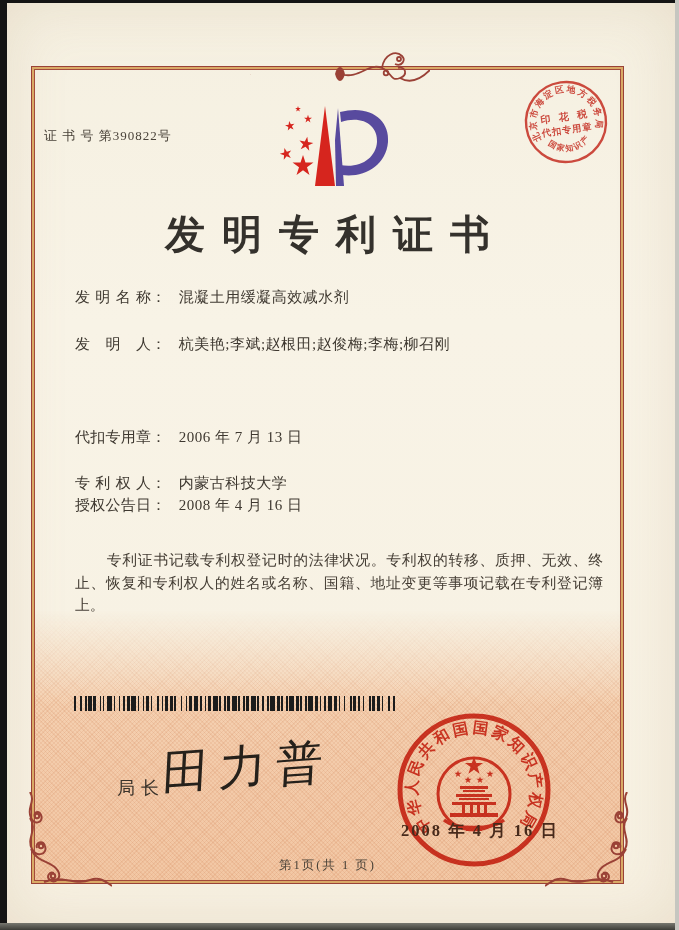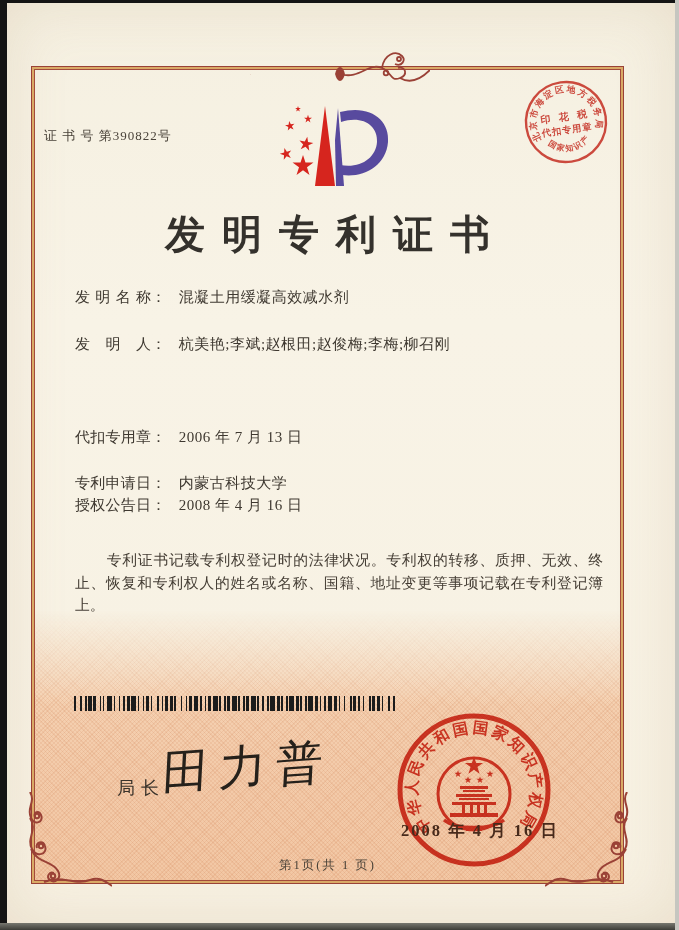--- a/index.html
+++ b/index.html
@@ -148,21 +148,21 @@
   </div>
   <div class="field-row" style="top:335px">
     <span class="flabel">发明人</span><span class="fcolon">：</span>
     <span class="fvalue">杭美艳;李斌;赵根田;赵俊梅;李梅;柳召刚</span>
   </div>
   <div class="field-row" style="top:428px">
     <span class="flabel">代扣专用章</span><span class="fcolon">：</span>
     <span class="fvalue">2006 年 7 月 13 日</span>
   </div>
   <div class="field-row" style="top:474px">
-    <span class="flabel">专利申请日</span><span class="fcolon">：</span>
+    <span class="flabel">专利权人</span><span class="fcolon">：</span>
     <span class="fvalue">内蒙古科技大学</span>
   </div>
   <div class="field-row" style="top:496px">
     <span class="flabel">授权公告日</span><span class="fcolon">：</span>
     <span class="fvalue">2008 年 4 月 16 日</span>
   </div>
 
   <div class="body-text">
     <p>专利证书记载专利权登记时的法律状况。专利权的转移、质押、无效、终止、恢复和专利权人的姓名或名称、国籍、地址变更等事项记载在专利登记簿上。</p>
   </div>

